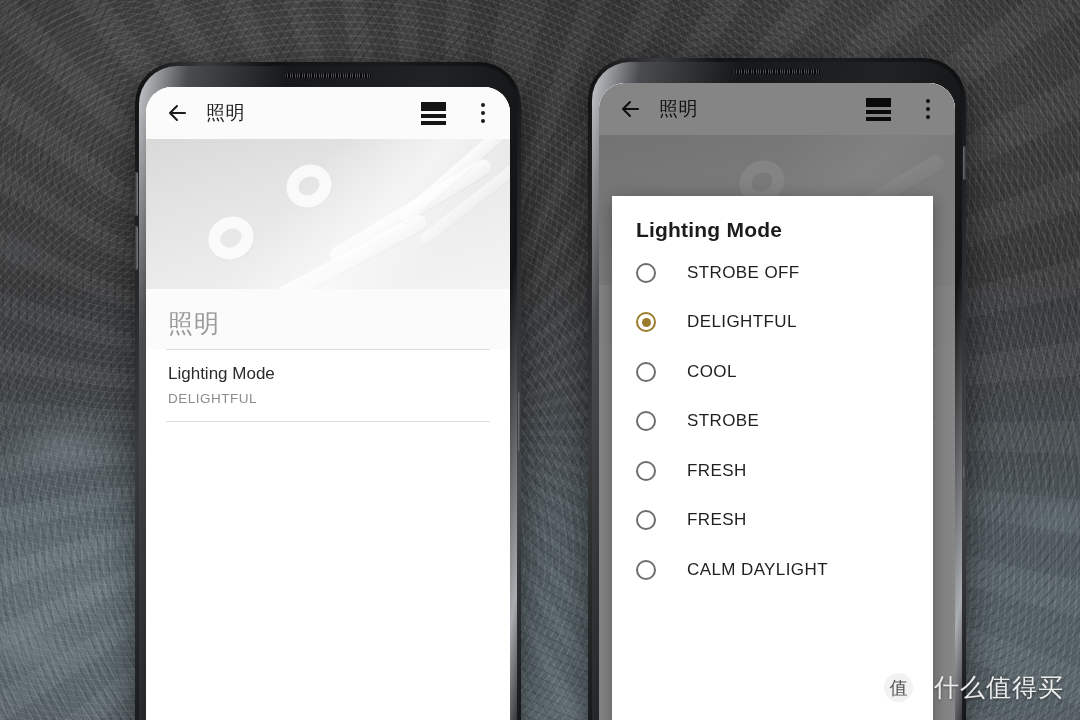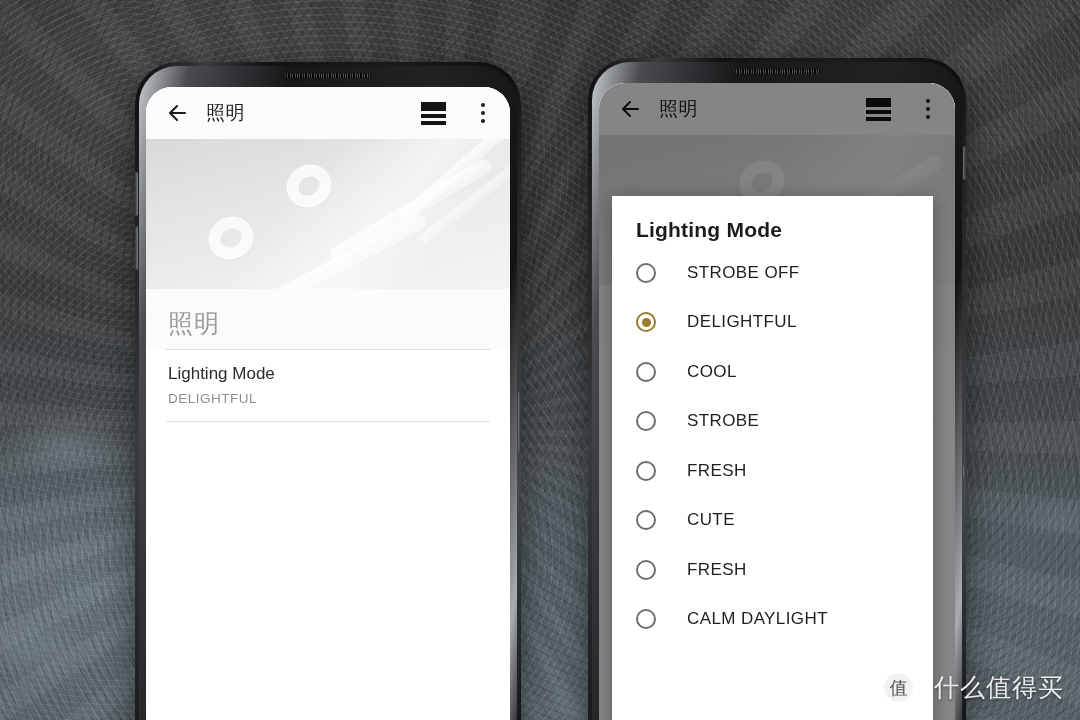--- a/index.html
+++ b/index.html
@@ -419,24 +419,20 @@
             <div class="opt-row">
               <span class="radio"></span>
               <span class="opt-label">STROBE</span>
             </div>
             <div class="opt-row">
               <span class="radio"></span>
               <span class="opt-label">FRESH</span>
             </div>
             <div class="opt-row">
               <span class="radio"></span>
-              <span class="opt-label">CUTE</span>
-            </div>
-            <div class="opt-row">
-              <span class="radio"></span>
               <span class="opt-label">FRESH</span>
             </div>
             <div class="opt-row">
               <span class="radio"></span>
               <span class="opt-label">CALM DAYLIGHT</span>
             </div>
           </div>
       </div>
     </div>
   </div>

